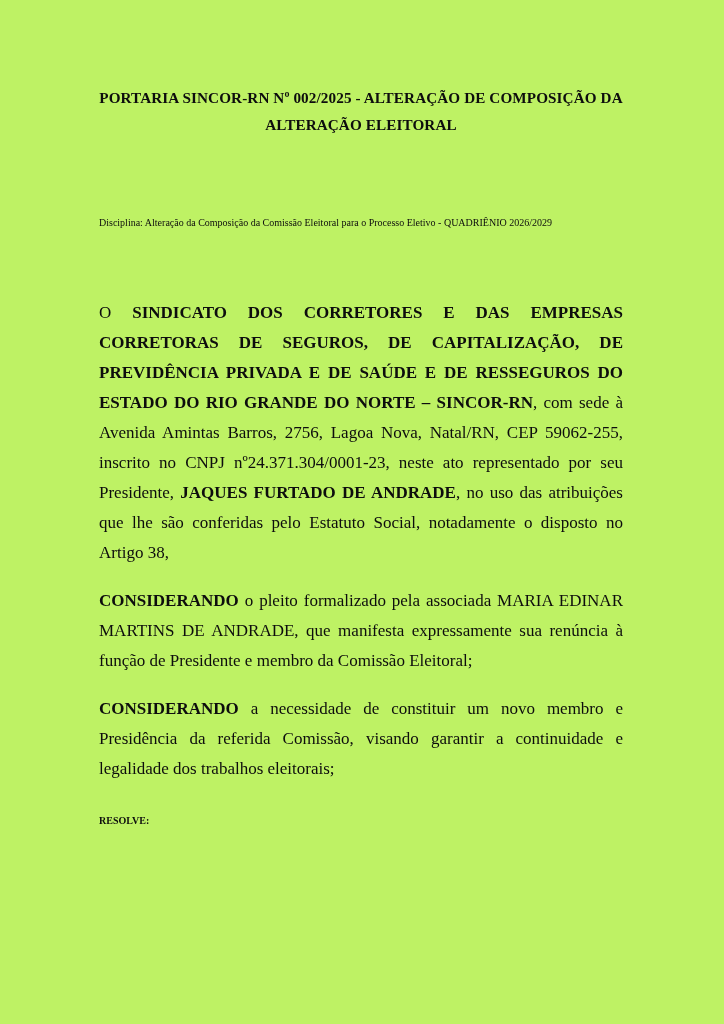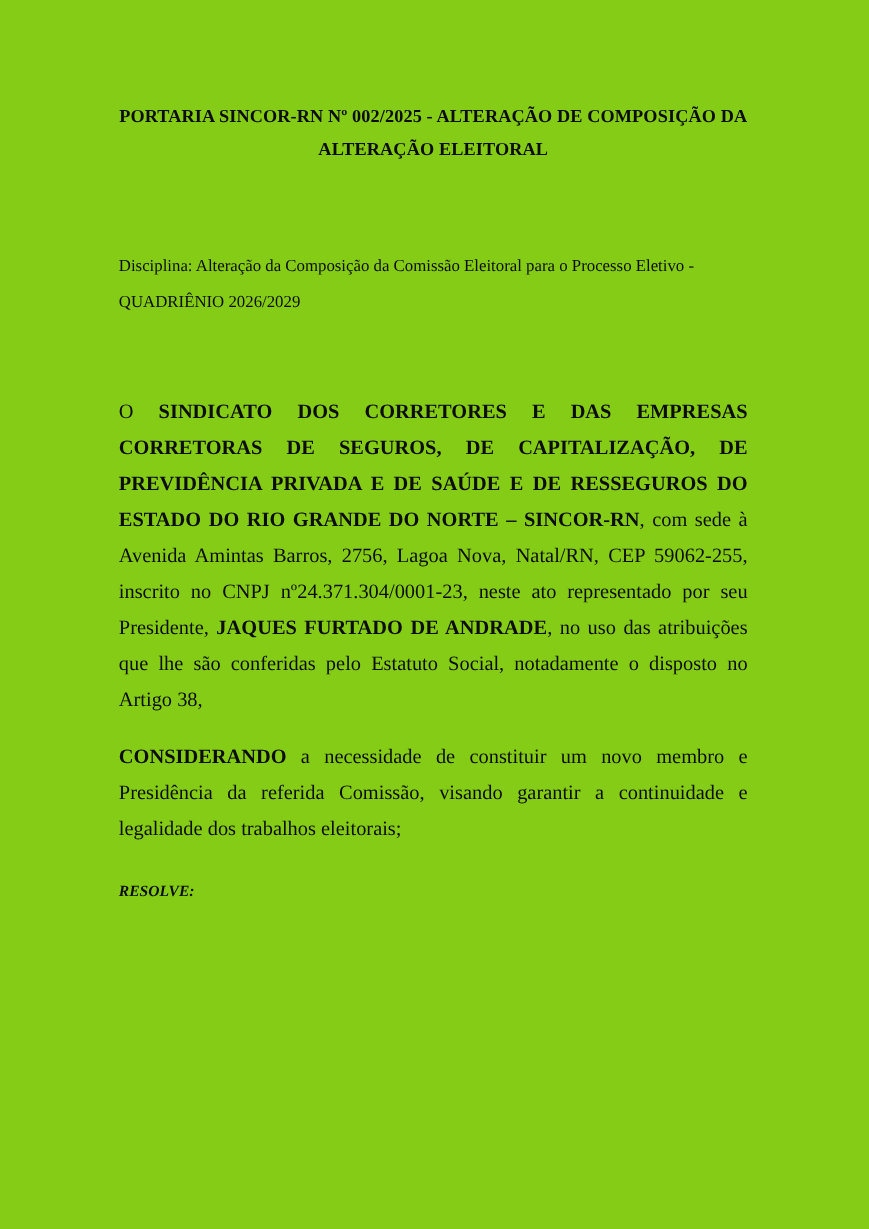--- a/index.html
+++ b/index.html
@@ -11,21 +11,21 @@
   body {
     font-family: "Liberation Serif", "DejaVu Serif", serif;
     color: #0d0d0d;
     -webkit-font-smoothing: antialiased;
   }
   .page {
     position: relative;
     width: 724px;
     height: 1024px;
     margin: 0 auto;
-    background: #84cc16;
+    background: #bef264;
     overflow: hidden;
     box-sizing: border-box;
   }
   .content {
     position: absolute;
     left: 99px;
     top: 0;
     width: 524px;
   }
   .doc-title {
@@ -36,21 +36,21 @@
     text-align: center;
     line-height: 27px;
     letter-spacing: 0.1px;
   }
   .doc-title .title-line {
     display: block;
   }
   .disciplina {
     margin: 0;
     padding-top: 70px;
-    font-size: 14px;
+    font-size: 10px;
     line-height: 30px;
     text-align: left;
   }
   .body-block {
     padding-top: 60px;
   }
   p.para {
     margin: 0 0 0 0;
     font-size: 17px;
     line-height: 30px;
@@ -62,25 +62,24 @@
   }
   .gap-lg {
     margin-top: 22px !important;
   }
   .bold {
     font-weight: bold;
   }
   .resolve {
     margin: 0;
     margin-top: 22px;
-    font-size: 13px;
+    font-size: 10px;
     line-height: 30px;
     font-weight: bold;
     text-align: left;
-    font-style: italic;
   }
   .art-para {
     margin-top: 20px !important;
   }
 </style>
 </head>
 <body>
 
 <div class="page">
   <div class="content">
@@ -90,20 +89,21 @@
       <span class="title-line">ALTERAÇÃO ELEITORAL</span>
     </h1>
 
     <p class="disciplina">Disciplina: Alteração da Composição da Comissão Eleitoral para o Processo Eletivo - QUADRIÊNIO 2026/2029</p>
 
     <div class="body-block">
 
       <p class="para"><span>O </span><span class="bold">SINDICATO DOS CORRETORES E DAS EMPRESAS CORRETORAS DE SEGUROS, DE CAPITALIZAÇÃO, DE PREVIDÊNCIA PRIVADA E DE SAÚDE E DE RESSEGUROS DO ESTADO DO RIO GRANDE DO NORTE – SINCOR-RN</span><span>, com sede à Avenida Amintas Barros, 2756, Lagoa Nova, Natal/RN, CEP 59062-255, inscrito no CNPJ nº24.371.304/0001-23, neste ato representado por seu Presidente, </span><span class="bold">JAQUES FURTADO DE ANDRADE</span><span>, no uso das atribuições que lhe são conferidas pelo Estatuto Social, notadamente o disposto no Artigo 38,</span></p>
 
 
+      <p class="para"><span class="bold">CONSIDERANDO</span><span> o pleito formalizado pela associada MARIA EDINAR MARTINS DE ANDRADE, que manifesta expressamente sua renúncia à função de Presidente e membro da Comissão Eleitoral;</span></p>
 
       <p class="para"><span class="bold">CONSIDERANDO</span><span> a necessidade de constituir um novo membro e Presidência da referida Comissão, visando garantir a continuidade e legalidade dos trabalhos eleitorais;</span></p>
 
       <p class="resolve">RESOLVE:</p>
 
 
     </div>
   </div>
 </div>
 

